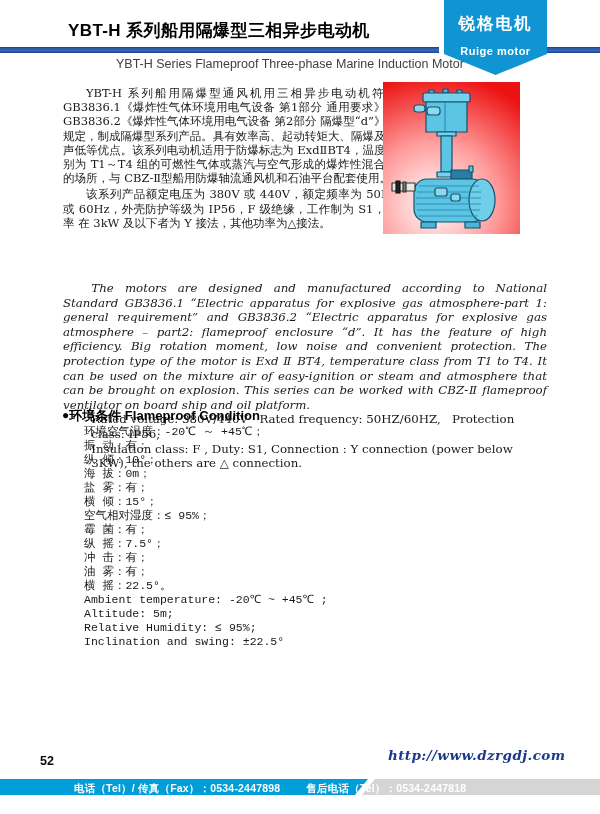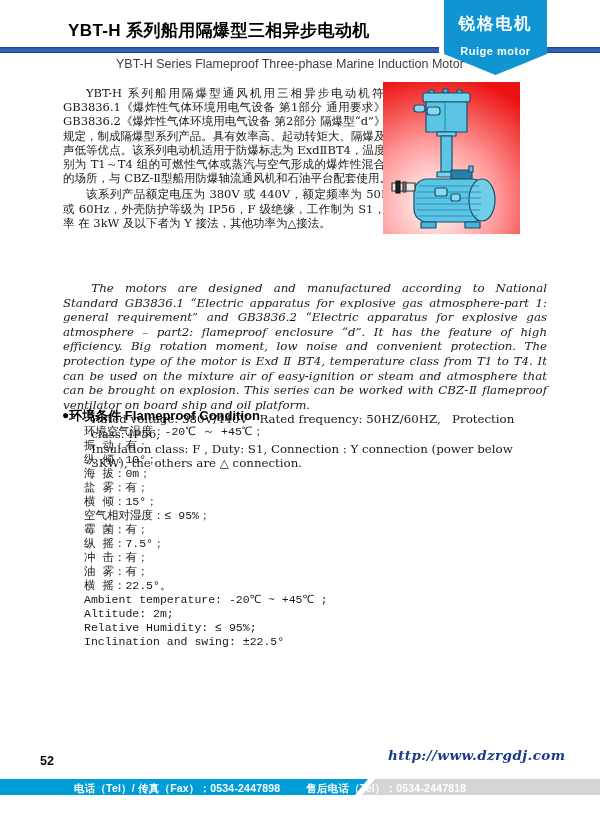--- a/index.html
+++ b/index.html
@@ -135,21 +135,21 @@
       <div class="cond-item">海 拔：0m；</div>
       <div class="cond-item">盐 雾：有；</div>
       <div class="cond-item">横 倾：15°；</div>
       <div class="cond-item">空气相对湿度：≤ 95%；</div>
       <div class="cond-item">霉 菌：有；</div>
       <div class="cond-item">纵 摇：7.5°；</div>
       <div class="cond-item">冲 击：有；</div>
       <div class="cond-item">油 雾：有；</div>
       <div class="cond-item">横 摇：22.5°。</div>
       <div class="cond-item">Ambient temperature: -20℃ ~ +45℃ ;</div>
-      <div class="cond-item">Altitude: 2m;</div>
+      <div class="cond-item">Altitude: 5m;</div>
       <div class="cond-item">Relative Humidity: ≤ 95%;</div>
       <div class="cond-item">Inclination and swing: ±22.5°</div>
     </div>
 
   <div class="website">http://www.dzrgdj.com</div>
   <div class="footer-bar-blue"></div>
   <div class="footer-bar-gray"></div>
   <div class="page-number">52</div>
   <div class="footer-contact">
     <span>电话（Tel）/ 传真（Fax）：0534-2447898</span><span class="sep"></span><span>售后电话（Tel）：0534-2447818</span>

